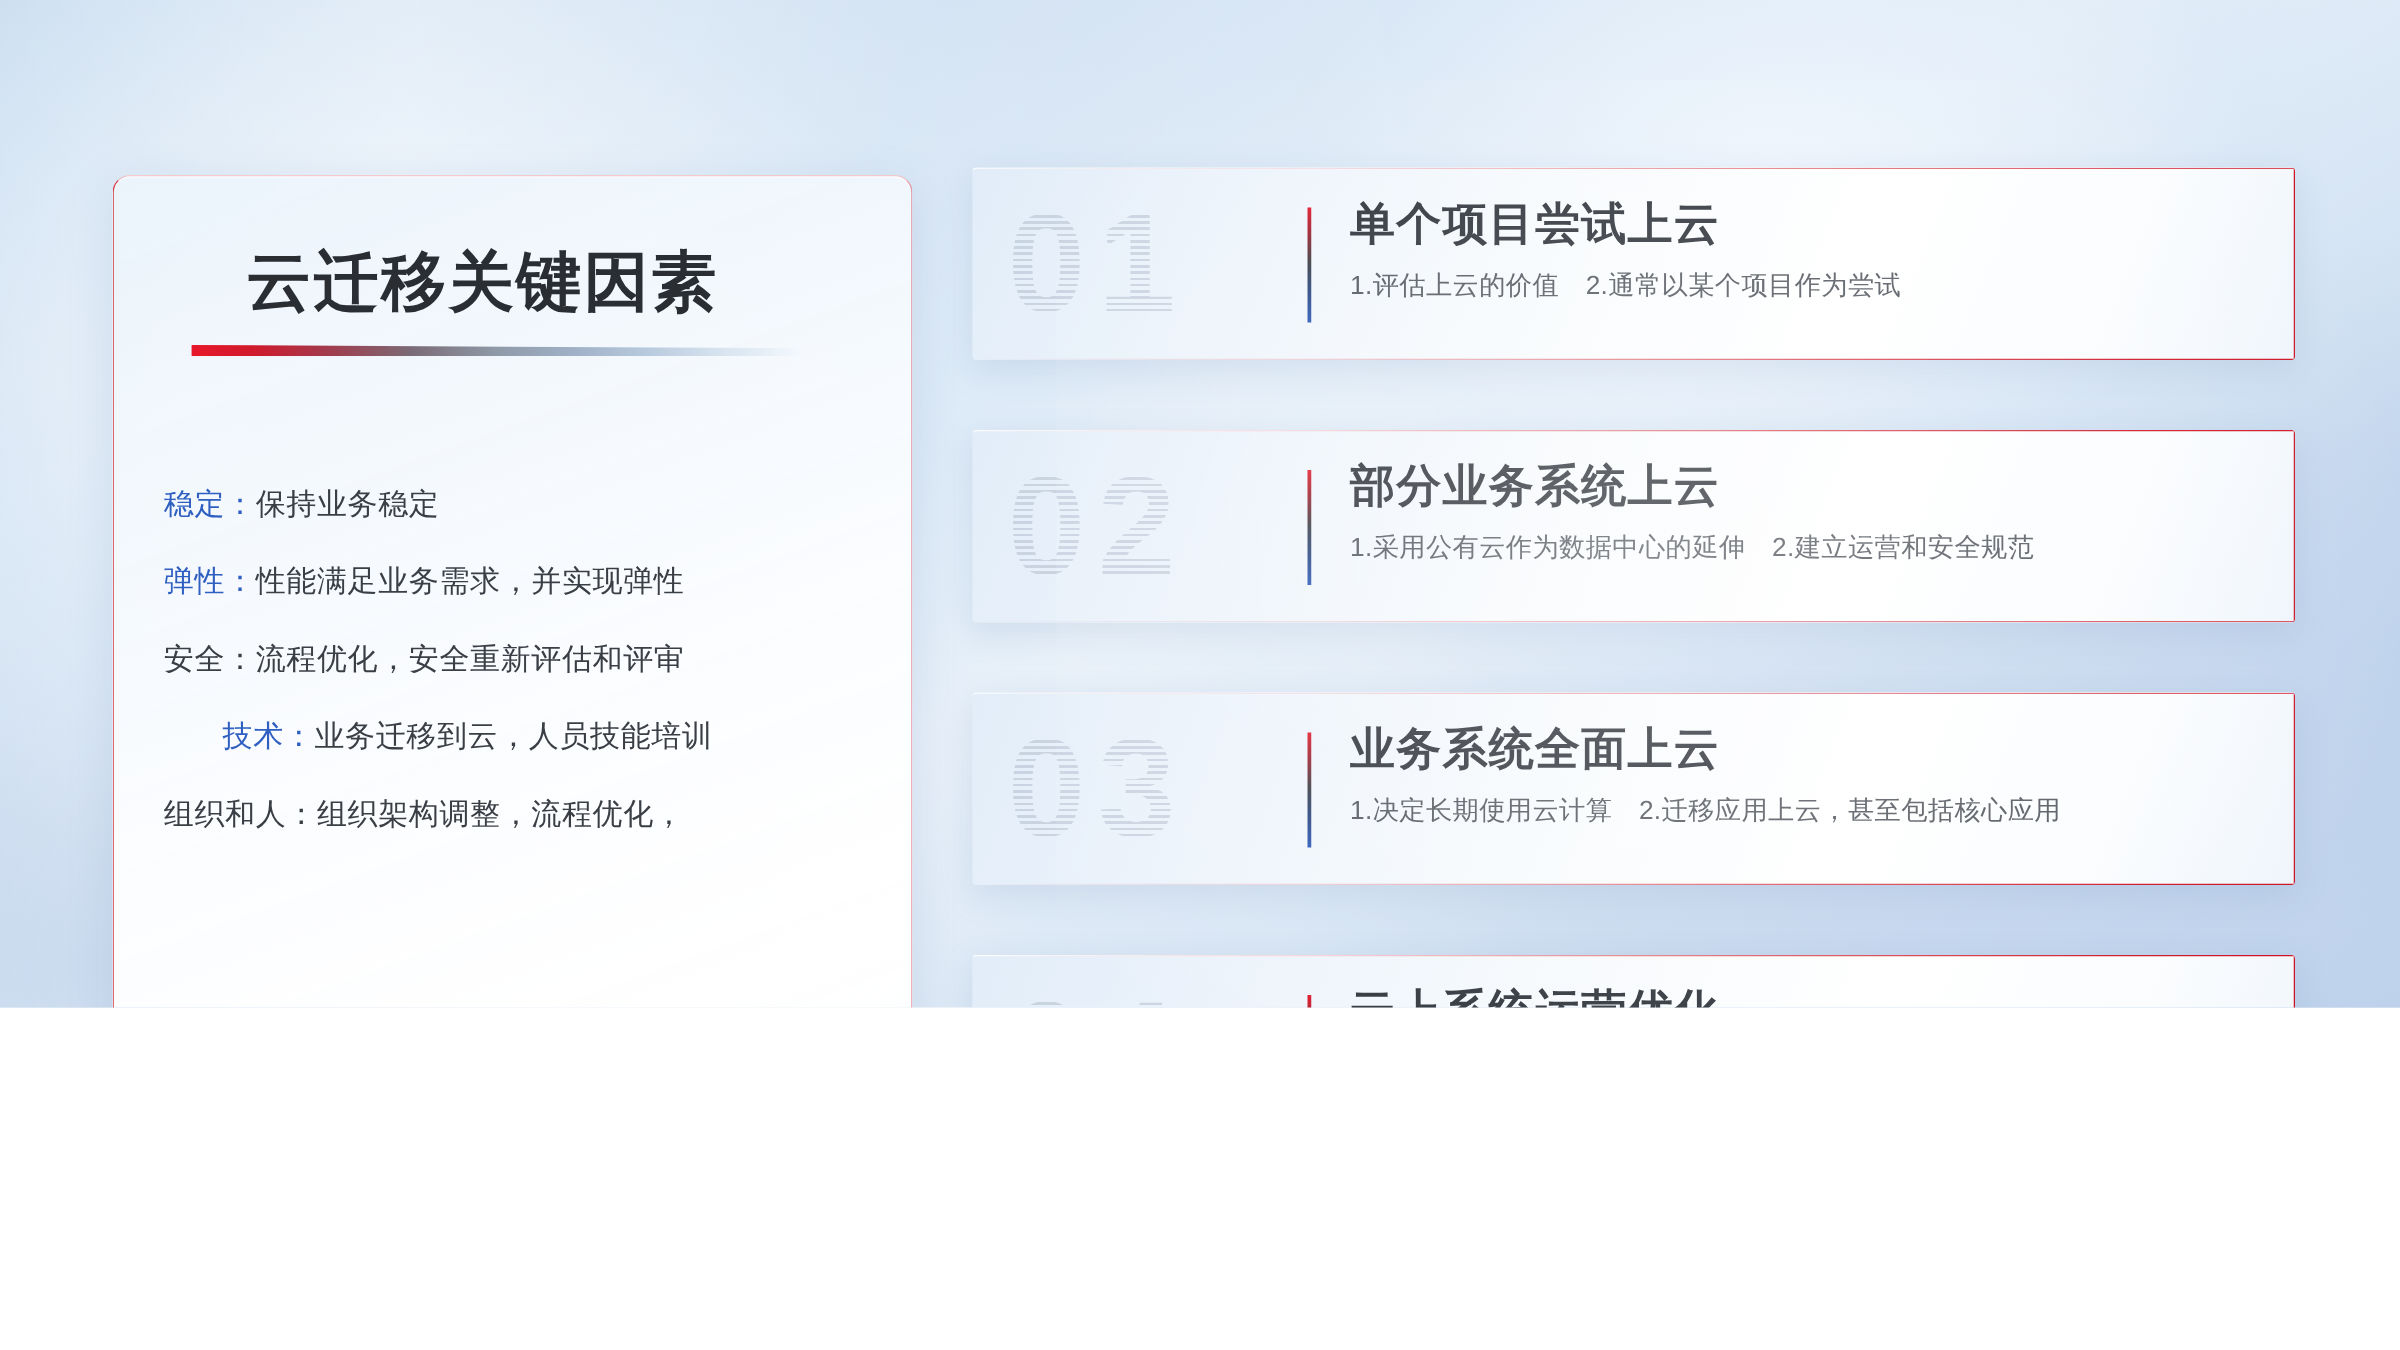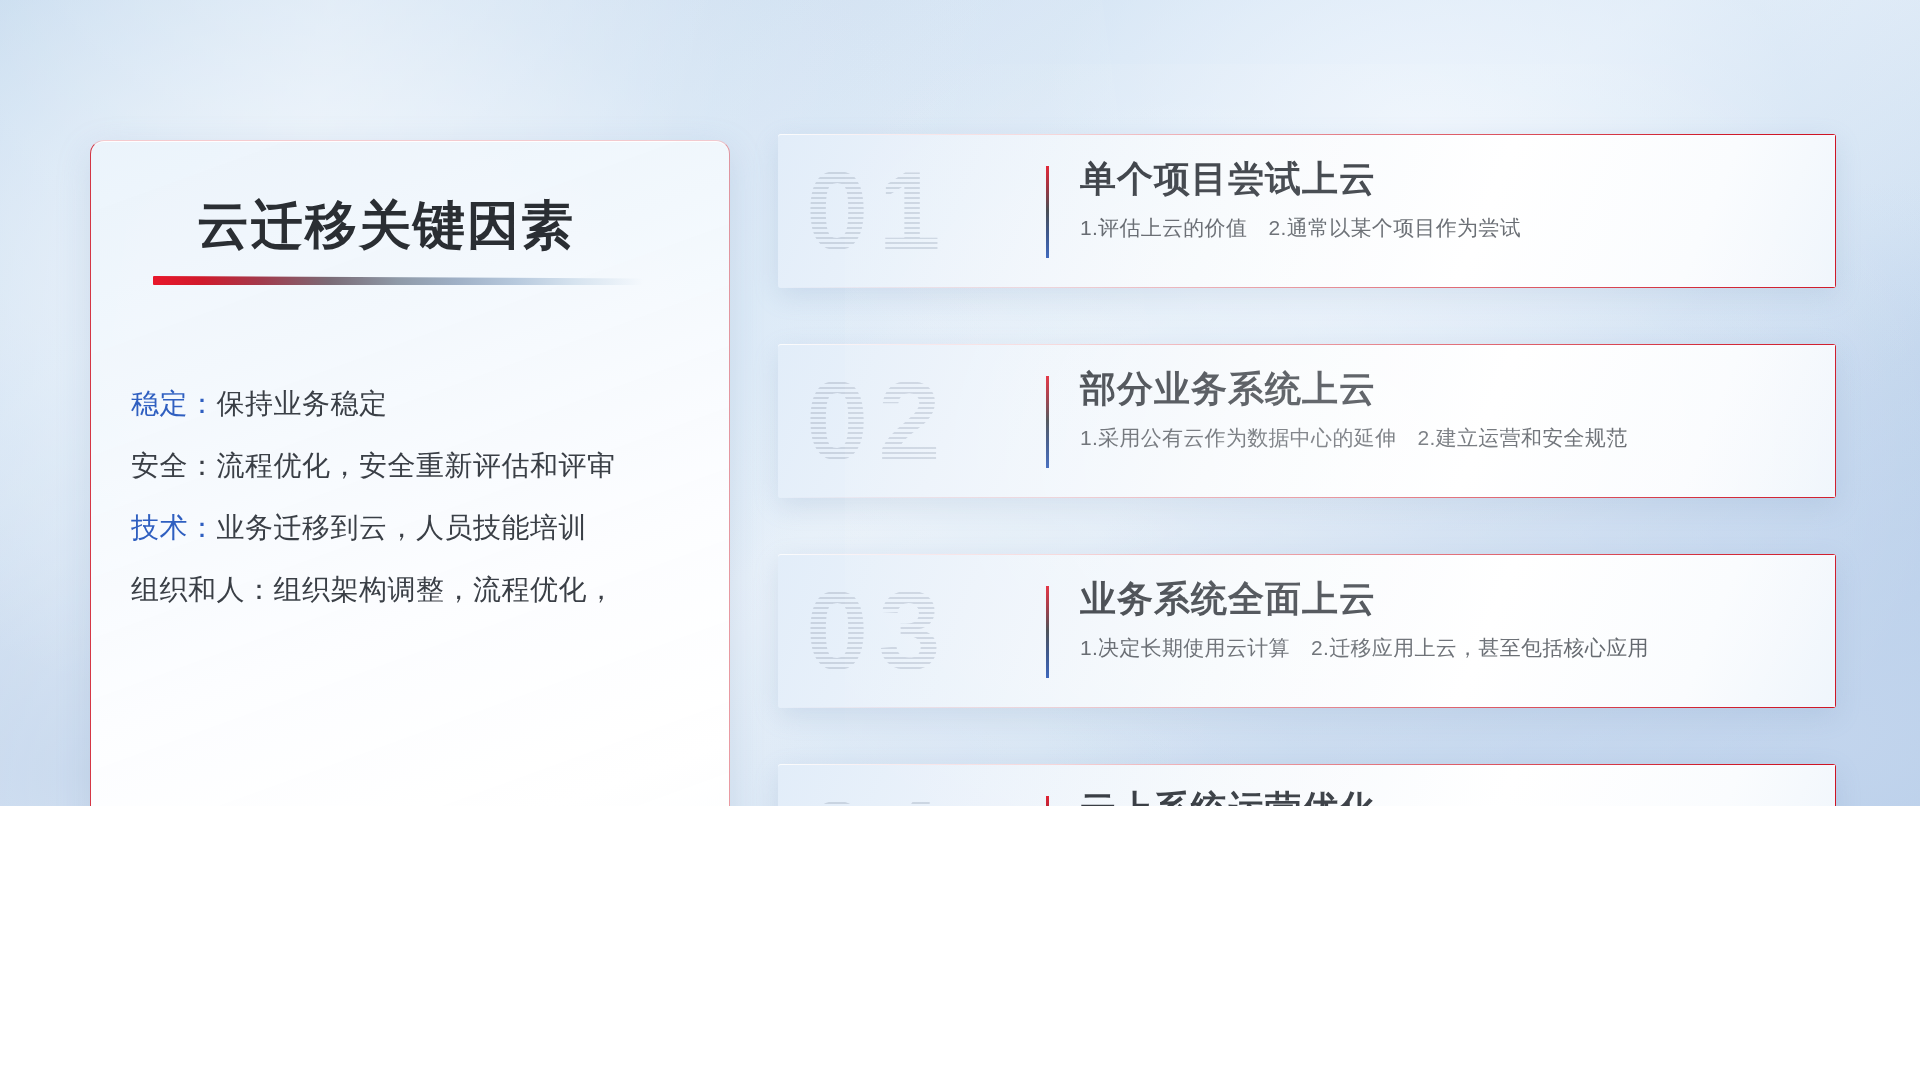--- a/index.html
+++ b/index.html
@@ -93,21 +93,21 @@
     border-radius: 1px;
   }
 
   .factor-list {
     position: absolute;
     left: 40px;
     top: 232px;
     right: 22px;
   }
   .factor-row {
-    font-size: 28px;
+    font-size: 24px;
     line-height: 62px;
     color: #3a3f46;
     white-space: nowrap;
     letter-spacing: 0.5px;
   }
   .factor-label { color: #2f5fc0; }
   .factor-text { color: #3a3f46; }
 
   
   .cards {
@@ -196,22 +196,23 @@
 </head>
 <body>
 
 <div id="slide">
 
   <div class="left-panel">
     <div class="panel-title">云迁移关键因素</div>
     <div class="title-rule"></div>
     <div class="factor-list">
         <div class="factor-row"><span class="factor-label" style="color: rgb(47, 95, 192);">稳定：</span><span class="factor-text">保持业务稳定</span></div>
+        <div class="factor-row"><span class="factor-label" style="color: rgb(47, 95, 192);">弹性：</span><span class="factor-text">性能满足业务需求，并实现弹性</span></div>
         <div class="factor-row"><span class="factor-label" style="color: rgb(58, 63, 70); font-family: Liberation Serif, serif;">安全：</span><span class="factor-text">流程优化，安全重新评估和评审</span></div>
-        <div class="factor-row"><span class="factor-label" style="color: rgb(47, 95, 192);">技术：</span><span class="factor-text">业务迁移到云，人员技能培训</span></div>
+        <div class="factor-row"><span class="factor-label" style="color: rgb(47, 95, 192); margin-left: 47px;">技术：</span><span class="factor-text">业务迁移到云，人员技能培训</span></div>
         <div class="factor-row"><span class="factor-label" style="color: rgb(58, 63, 70); text-align: right;">组织和人：</span><span class="factor-text">组织架构调整，流程优化，</span></div>
       </div>
   </div>
 
   <div class="cards">
       <div class="step-card">
         <div class="ghost-num">01</div>
         <div class="divider-bar"></div>
         <div class="card-body">
           <div class="card-title">单个项目尝试上云</div>

